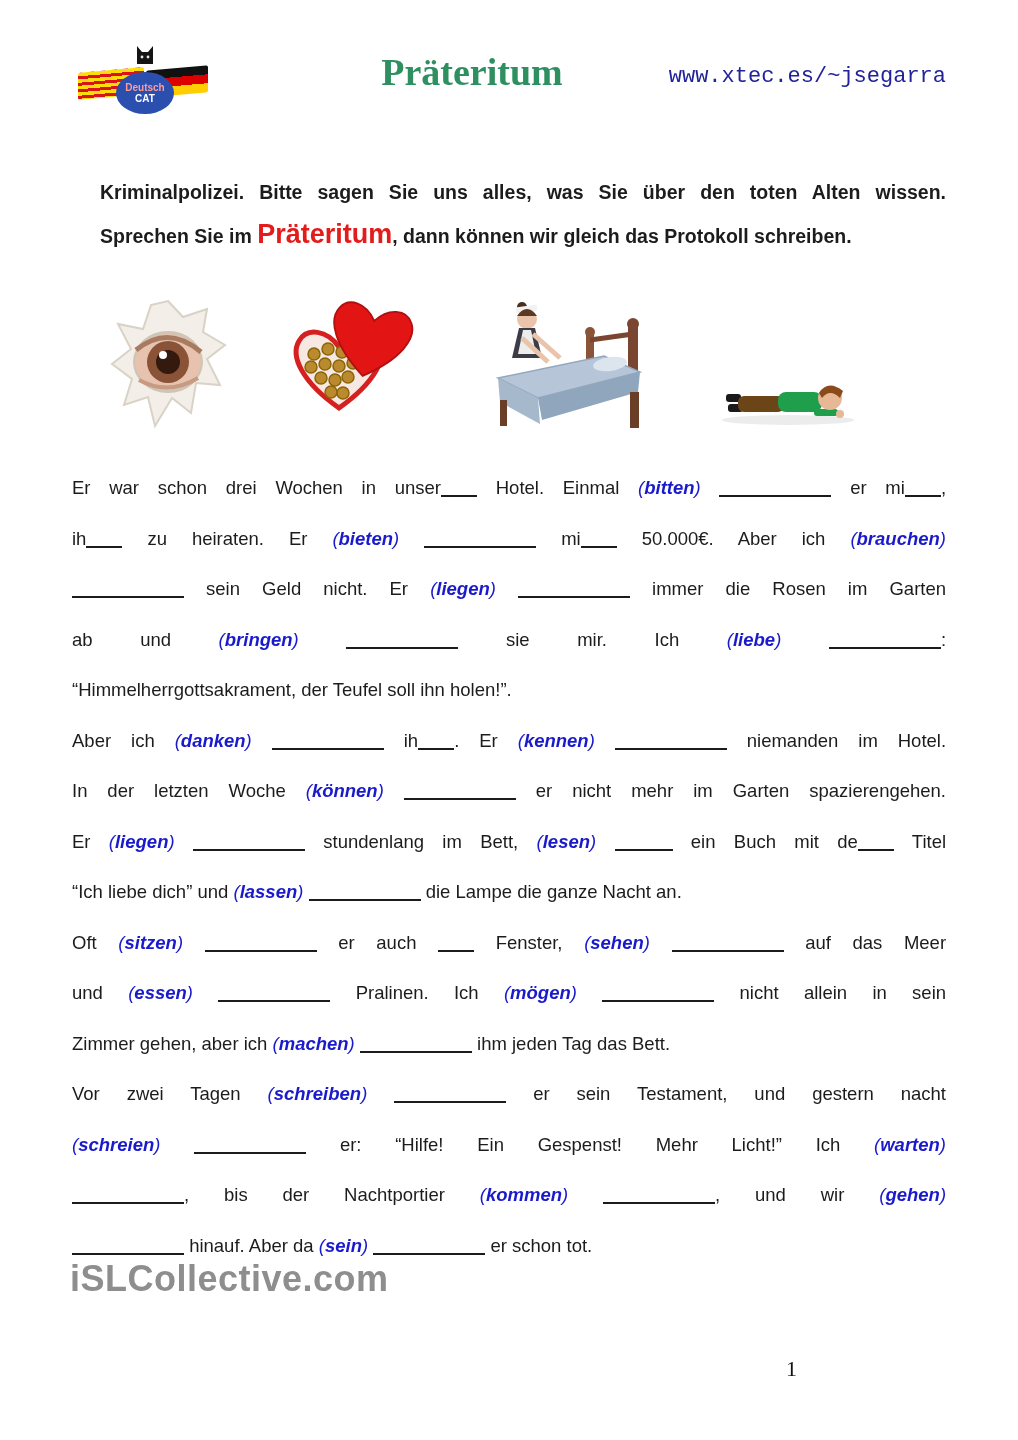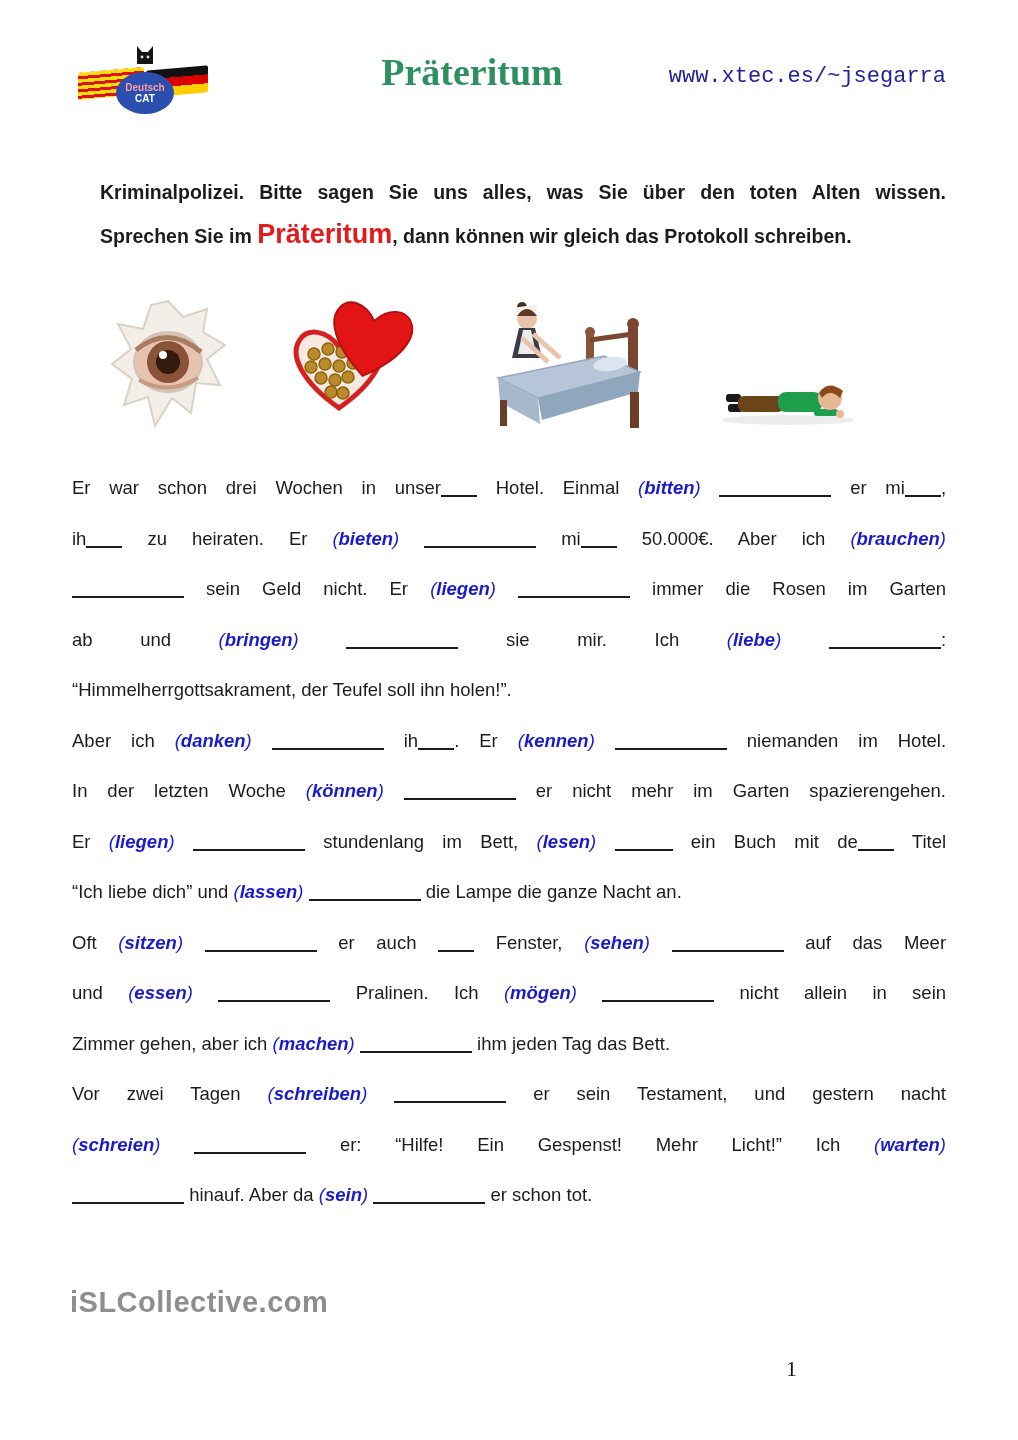--- a/index.html
+++ b/index.html
@@ -46,21 +46,21 @@
   .line.just{text-align:justify;text-align-last:justify;}
   .verb{color:#1a1acd;font-style:italic;}
   .verb b{font-weight:bold;}
   .blank{display:inline-block;border-bottom:2.5px solid #1c1c1c;height:0.85em;
          position:relative;top:3px;}
   .blank.long{width:112px;}
   .blank.medium{width:58px;}
   .blank.short{width:36px;}
 
   
-  .watermark{position:absolute;left:70px;top:1286px;font-size:29px;font-weight:bold;
+  .watermark{position:absolute;left:70px;top:1258px;font-size:36px;font-weight:bold;
              color:#8e8e8e;letter-spacing:0.5px;}
   .pagenum{position:absolute;left:786px;top:1356px;font-family:"Liberation Serif",serif;
            font-size:22px;color:#111;}
 </style>
 </head>
 <body>
 
 <div class="page">
 
   <div class="header">
@@ -164,19 +164,20 @@
       <div class="line"><span class="txt">“Himmelherrgottsakrament, der Teufel soll ihn holen!”.</span></div>
       <div class="line just"><span class="txt">Aber ich</span> <span class="verb">(<b>danken</b>)</span> <span class="blank long"></span> <span class="txt">ih</span><span class="blank short"></span><span class="txt">.</span> <span class="txt">Er</span> <span class="verb">(<b>kennen</b>)</span> <span class="blank long"></span> <span class="txt">niemanden im Hotel.</span></div>
       <div class="line just"><span class="txt">In der letzten Woche</span> <span class="verb">(<b>können</b>)</span> <span class="blank long"></span> <span class="txt">er nicht mehr im Garten spazierengehen.</span></div>
       <div class="line just"><span class="txt">Er</span> <span class="verb">(<b>liegen</b>)</span> <span class="blank long"></span> <span class="txt">stundenlang im Bett,</span> <span class="verb">(<b>lesen</b>)</span> <span class="blank medium"></span> <span class="txt">ein Buch mit de</span><span class="blank short"></span> <span class="txt">Titel</span></div>
       <div class="line"><span class="txt">“Ich liebe dich” und</span> <span class="verb">(<b>lassen</b>)</span> <span class="blank long"></span> <span class="txt">die Lampe die ganze Nacht an.</span></div>
       <div class="line just"><span class="txt">Oft</span> <span class="verb">(<b>sitzen</b>)</span> <span class="blank long"></span> <span class="txt">er auch</span> <span class="blank short"></span> <span class="txt">Fenster,</span> <span class="verb">(<b>sehen</b>)</span> <span class="blank long"></span> <span class="txt">auf das Meer</span></div>
       <div class="line just"><span class="txt">und</span> <span class="verb">(<b>essen</b>)</span> <span class="blank long"></span> <span class="txt">Pralinen.  Ich</span> <span class="verb">(<b>mögen</b>)</span> <span class="blank long"></span> <span class="txt">nicht allein in sein</span></div>
       <div class="line"><span class="txt">Zimmer gehen, aber ich</span> <span class="verb">(<b>machen</b>)</span> <span class="blank long"></span> <span class="txt">ihm jeden Tag das Bett.</span></div>
       <div class="line just"><span class="txt">Vor zwei Tagen</span> <span class="verb">(<b>schreiben</b>)</span> <span class="blank long"></span> <span class="txt">er sein Testament, und gestern nacht</span></div>
       <div class="line just"><span class="verb">(<b>schreien</b>)</span> <span class="blank long"></span> <span class="txt">er: “Hilfe! Ein Gespenst! Mehr Licht!”  Ich</span> <span class="verb">(<b>warten</b>)</span></div>
+      <div class="line just"><span class="blank long"></span><span class="txt">,</span> <span class="txt">bis der Nachtportier</span> <span class="verb">(<b>kommen</b>)</span> <span class="blank long"></span><span class="txt">,</span> <span class="txt">und wir</span> <span class="verb">(<b>gehen</b>)</span></div>
       <div class="line"><span class="blank long"></span> <span class="txt">hinauf.  Aber da</span> <span class="verb">(<b>sein</b>)</span> <span class="blank long"></span> <span class="txt">er schon tot.</span></div>
     </div>
 
   <div class="watermark">iSLCollective.com</div>
   <div class="pagenum">1</div>
 
 </div>
 
 </body></html>

